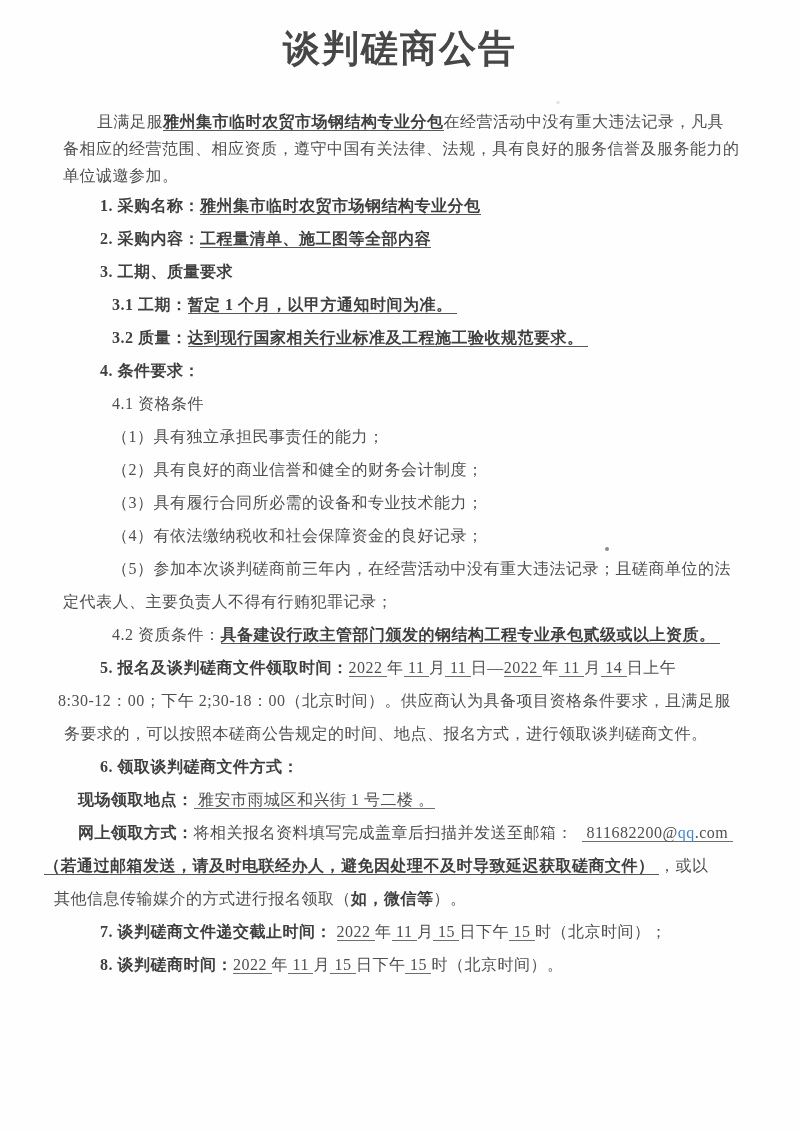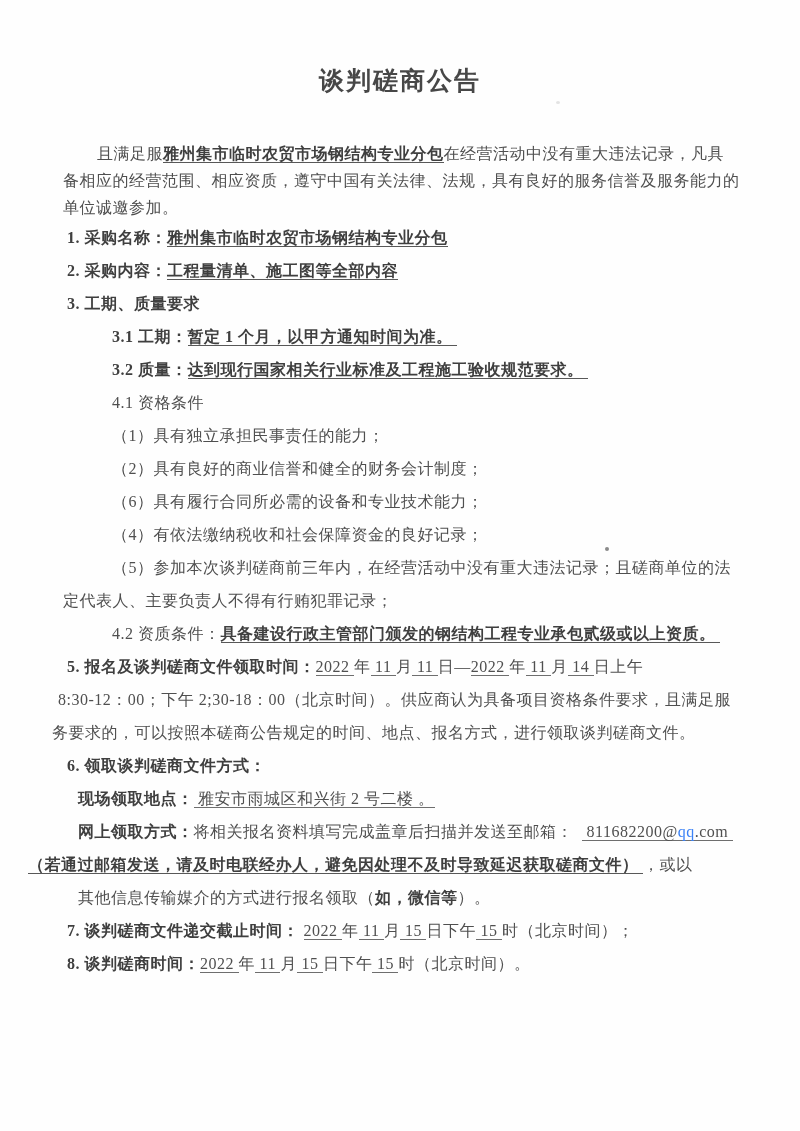--- a/index.html
+++ b/index.html
@@ -8,23 +8,23 @@
     background:#ffffff;
     font-family:"Liberation Serif","DejaVu Serif",serif;
     position:relative;
     overflow:hidden;
   }
   .page{
     position:absolute;inset:0;
     background:#fefefe;
   }
   .doc-title{
-    margin-top:60px;
+    margin-top:28px;
     text-align:center;
-    font-size:25px;
+    font-size:37px;
     font-weight:bold;
     color:#474747;
     letter-spacing:2px;
     line-height:42px;
   }
   .doc-body{
     margin-top:38px;
   }
   .line{
     font-size:16px;
@@ -32,27 +32,27 @@
     height:33px;
     line-height:33px;
     white-space:pre;
     letter-spacing:0.5px;
     overflow:hidden;
   }
   .line.p-line{height:27px;line-height:27px;}
   
   .ind-p1{padding-left:97px;}
   .ind-i0{padding-left:63px;}
-  .ind-i1{padding-left:67px;}
+  .ind-i1{padding-left:100px;}
   .ind-i1x{padding-left:78px;}
   .ind-i2{padding-left:112px;}
   .ind-it{padding-left:58px;}
-  .ind-iw{padding-left:52px;}
-  .ind-ib{padding-left:28px;}
-  .ind-ic{padding-left:78px;}
+  .ind-iw{padding-left:28px;margin-left:36px;}
+  .ind-ib{padding-left:44px;}
+  .ind-ic{padding-left:54px;}
   
   .s-n{font-weight:normal;}
   .s-b{font-weight:bold;color:#3f3f3f;}
   .s-u{border-bottom:1.5px solid #6e6e6e;}
   .s-bu{font-weight:bold;color:#3f3f3f;border-bottom:1.5px solid #585858;}
   .s-ul{border-bottom:1.5px solid #6e6e6e;color:#3b82f6;}
   
   .artifact-dot{
     position:absolute;
     width:4px;height:4px;border-radius:50%;
@@ -72,33 +72,34 @@
 
   <div class="doc-body">
       <div class="line ind-p1 p-line"><span class="s-n">且满足服</span><span class="s-bu">雅州集市临时农贸市场钢结构专业分包</span><span class="s-n">在经营活动中没有重大违法记录，凡具</span></div>
       <div class="line ind-i0 p-line"><span class="s-n">备相应的经营范围、相应资质，遵守中国有关法律、法规，具有良好的服务信誉及服务能力的</span></div>
       <div class="line ind-i0 p-line"><span class="s-n">单位诚邀参加。</span></div>
       <div class="line ind-i1"><span class="s-b">1. 采购名称：</span><span class="s-bu">雅州集市临时农贸市场钢结构专业分包</span></div>
       <div class="line ind-i1"><span class="s-b">2. 采购内容：</span><span class="s-bu">工程量清单、施工图等全部内容</span></div>
       <div class="line ind-i1"><span class="s-b">3. 工期、质量要求</span></div>
       <div class="line ind-i2"><span class="s-b">3.1 工期：</span><span class="s-bu">暂定 1 个月，以甲方通知时间为准。 </span></div>
       <div class="line ind-i2"><span class="s-b">3.2 质量：</span><span class="s-bu">达到现行国家相关行业标准及工程施工验收规范要求。 </span></div>
+      <div class="line ind-i1"><span class="s-b">4. 条件要求：</span></div>
       <div class="line ind-i2"><span class="s-n">4.1 资格条件</span></div>
       <div class="line ind-i2"><span class="s-n">（1）具有独立承担民事责任的能力；</span></div>
       <div class="line ind-i2"><span class="s-n">（2）具有良好的商业信誉和健全的财务会计制度；</span></div>
-      <div class="line ind-i2"><span class="s-n">（6）具有履行合同所必需的设备和专业技术能力；</span></div>
+      <div class="line ind-i2"><span class="s-n">（3）具有履行合同所必需的设备和专业技术能力；</span></div>
       <div class="line ind-i2"><span class="s-n">（4）有依法缴纳税收和社会保障资金的良好记录；</span></div>
       <div class="line ind-i2"><span class="s-n">（5）参加本次谈判磋商前三年内，在经营活动中没有重大违法记录；且磋商单位的法</span></div>
       <div class="line ind-i0"><span class="s-n">定代表人、主要负责人不得有行贿犯罪记录；</span></div>
       <div class="line ind-i2"><span class="s-n">4.2 资质条件：</span><span class="s-bu">具备建设行政主管部门颁发的钢结构工程专业承包贰级或以上资质。 </span></div>
       <div class="line ind-i1"><span class="s-b">5. 报名及谈判磋商文件领取时间：</span><span class="s-u">2022 </span><span class="s-n">年</span><span class="s-u"> 11 </span><span class="s-n">月</span><span class="s-u"> 11 </span><span class="s-n">日—</span><span class="s-u">2022 </span><span class="s-n">年</span><span class="s-u"> 11 </span><span class="s-n">月</span><span class="s-u"> 14 </span><span class="s-n">日上午</span></div>
       <div class="line ind-it"><span class="s-n">8:30-12：00；下午 2;30-18：00（北京时间）。供应商认为具备项目资格条件要求，且满足服</span></div>
       <div class="line ind-iw"><span class="s-n">务要求的，可以按照本磋商公告规定的时间、地点、报名方式，进行领取谈判磋商文件。</span></div>
       <div class="line ind-i1"><span class="s-b">6. 领取谈判磋商文件方式：</span></div>
-      <div class="line ind-i1x"><span class="s-b">现场领取地点：</span><span class="s-u"> 雅安市雨城区和兴街 2 号二楼 。</span></div>
+      <div class="line ind-i1x"><span class="s-b">现场领取地点：</span><span class="s-u"> 雅安市雨城区和兴街 1 号二楼 。</span></div>
       <div class="line ind-i1x"><span class="s-b">网上领取方式：</span><span class="s-n">将相关报名资料填写完成盖章后扫描并发送至邮箱：</span><span class="s-n">  </span><span class="s-u"> 811682200@</span><span class="s-ul">qq</span><span class="s-u">.com </span></div>
       <div class="line ind-ib"><span class="s-bu">（若通过邮箱发送，请及时电联经办人，避免因处理不及时导致延迟获取磋商文件） </span><span class="s-n">，或以</span></div>
       <div class="line ind-ic"><span class="s-n">其他信息传输媒介的方式进行报名领取（</span><span class="s-b">如，微信等</span><span class="s-n">）。</span></div>
       <div class="line ind-i1"><span class="s-b">7. 谈判磋商文件递交截止时间：</span><span class="s-n"> </span><span class="s-u">2022 </span><span class="s-n">年</span><span class="s-u"> 11 </span><span class="s-n">月</span><span class="s-u"> 15 </span><span class="s-n">日下午</span><span class="s-u"> 15 </span><span class="s-n">时（北京时间）；</span></div>
       <div class="line ind-i1"><span class="s-b">8. 谈判磋商时间：</span><span class="s-u">2022 </span><span class="s-n">年</span><span class="s-u"> 11 </span><span class="s-n">月</span><span class="s-u"> 15 </span><span class="s-n">日下午</span><span class="s-u"> 15 </span><span class="s-n">时（北京时间）。</span></div>
     </div>
 
   <div class="artifact-smudge" style="left:556px;top:101px;"></div>
   <div class="artifact-dot" style="left:605px;top:547px;"></div>
 </div>

